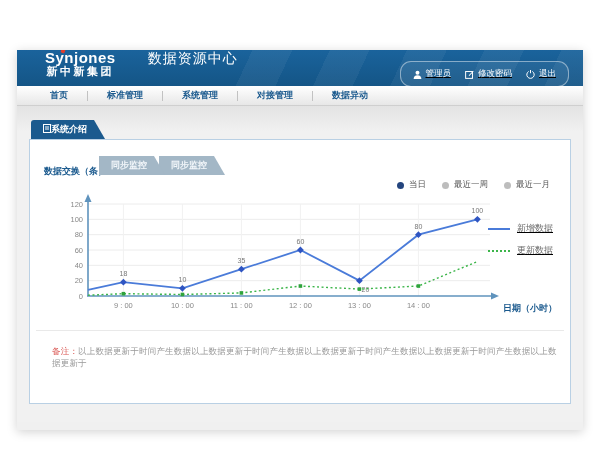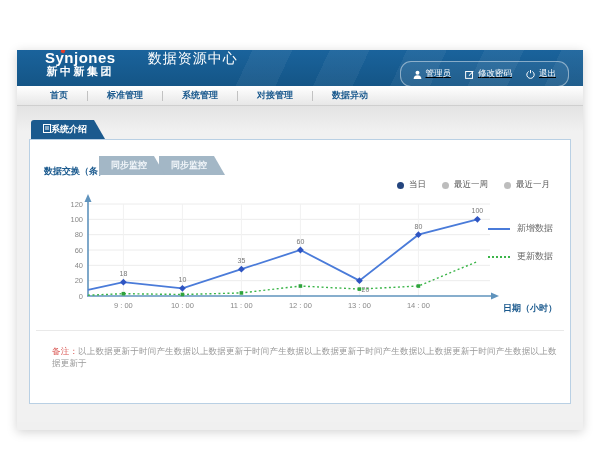--- a/index.html
+++ b/index.html
@@ -51,21 +51,21 @@
   .radio-dot { width:7px; height:7px; border-radius:50%; background:#bdbdbd; }
   .radio-dot.sel { background:#24457e; }
 
   .y-label { position:absolute; left:14px; top:25px; font-size:9px; font-weight:bold; color:#1b5a8e; }
   .x-label { position:absolute; left:473px; top:162px; font-size:9px; font-weight:bold; color:#1b5a8e; }
 
   #chart-svg { position:absolute; left:28px; top:51px; }
   #chart-svg .tick { font-size:7.5px; fill:#888; }
   #chart-svg .plabel { font-size:7px; fill:#777; }
 
-  .line-legend { position:absolute; left:458px; top:82px; display:flex; flex-direction:column; gap:15px; }
+  .line-legend { position:absolute; left:458px; top:82px; display:flex; flex-direction:column; gap:9px;text-decoration:underline; }
   .legend-row { display:flex; align-items:center; gap:7px; font-size:9px; color:#666; }
   .legend-swatch { width:22px; height:0; border-top-width:2px; }
   .swatch-solid { border-top-style:solid; border-top-color:#4a7bd9; }
   .swatch-dotted { border-top-style:dotted; border-top-color:#3cb54a; }
 
   .divider { position:absolute; left:6px; right:6px; top:190px; height:1px; background:#e9e9e9; }
   .note { position:absolute; left:22px; top:206px; right:12px; font-size:8.5px; color:#999;
           letter-spacing:0.2px; }
   .note .note-label { color:#d9534f; }
 </style>

